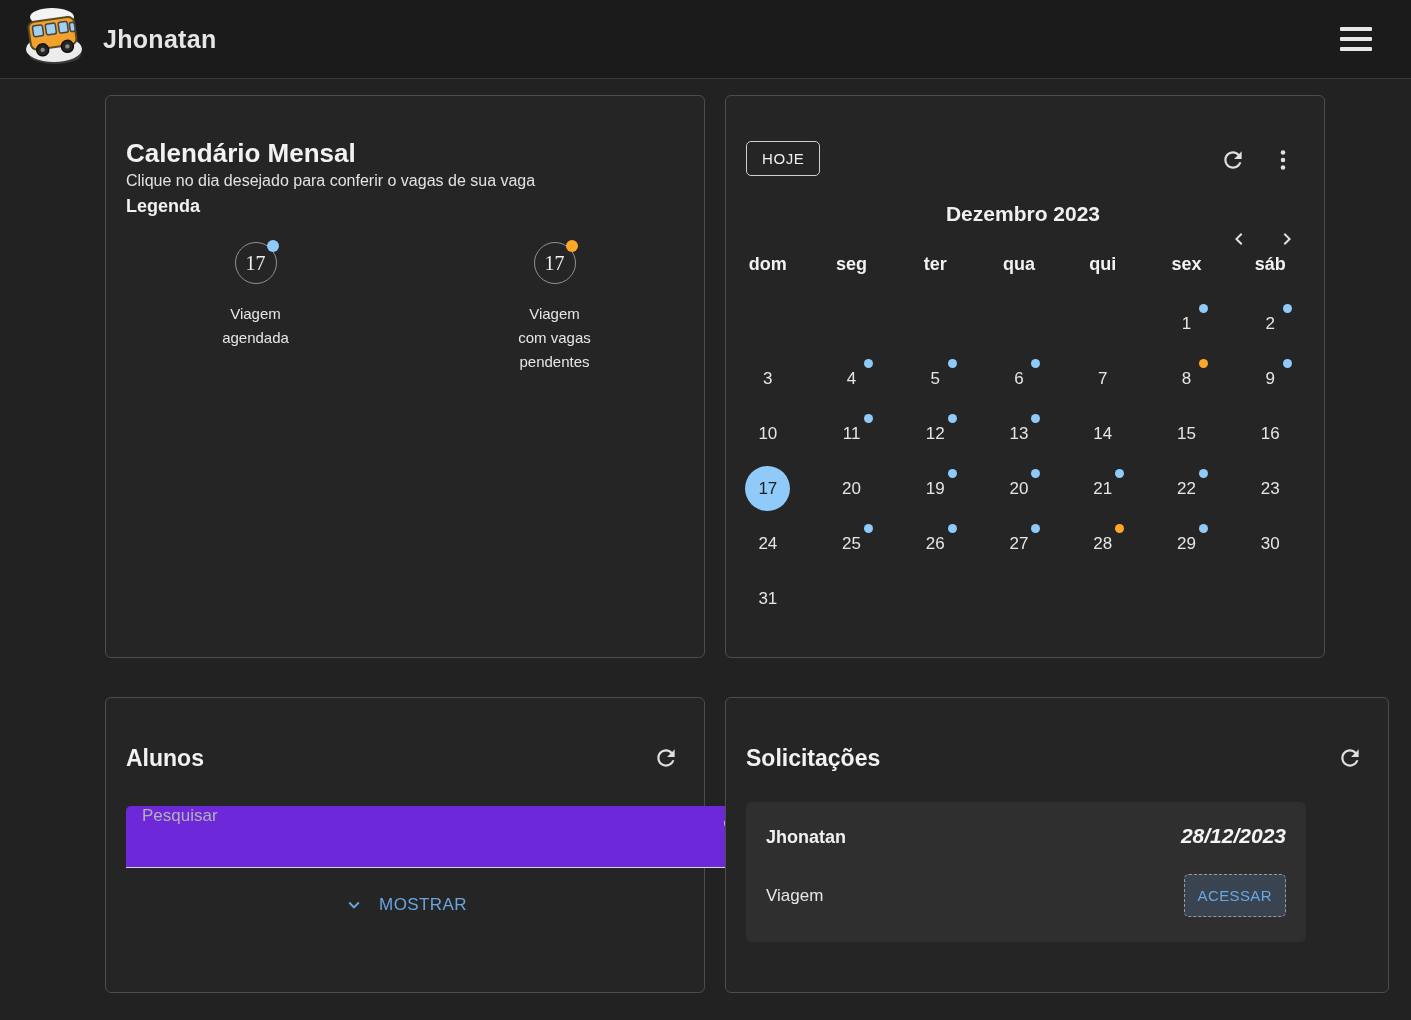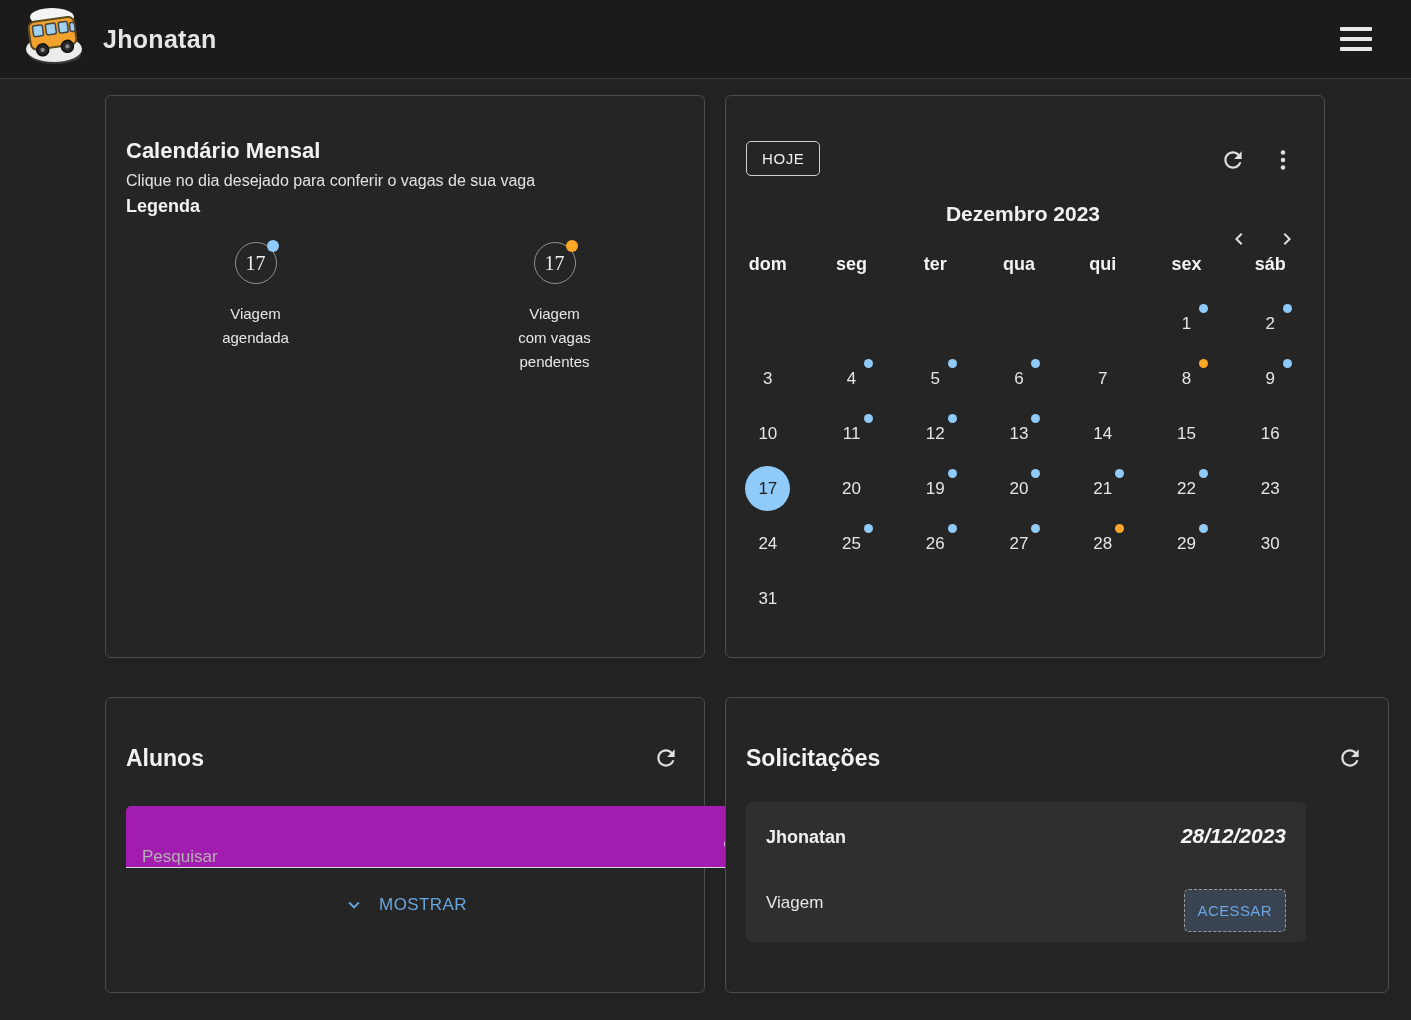--- a/index.html
+++ b/index.html
@@ -24,21 +24,21 @@
   #legend-card       { left:105px; top:95px;  width:600px; height:563px; }
   #calendar-card     { left:725px; top:95px;  width:600px; height:563px; }
   #alunos-card       { left:105px; top:697px; width:600px; height:296px;padding-left:15px; }
   #solicitacoes-card { left:725px; top:697px; width:664px; height:296px; }
 
   .icon-btn { background:none; border:none; cursor:pointer; color:#e0e0e0;
               display:inline-flex; align-items:center; justify-content:center; padding:0; }
   .icon-btn svg { fill:#e0e0e0; }
 
   
-  #legend-card h2 { position:absolute; left:20px; top:42px; font-size:22px; color:#f2f2f2; }
+  #legend-card h2 { position:absolute; left:20px; top:42px; font-size:26px; color:#f2f2f2; }
   #legend-card .subtitle { position:absolute; left:20px; top:76px; font-size:16px; color:#e2e2e2; }
   #legend-card h3 { position:absolute; left:20px; top:100px; font-size:18px; color:#f2f2f2; }
   .legend-row { position:absolute; left:0; top:146px; width:100%; display:flex; }
   .legend-item { flex:1; display:flex; flex-direction:column; align-items:center; }
   .legend-circle { position:relative; width:42px; height:42px; border:1px solid #8f8f8f;
                    border-radius:50%; display:flex; align-items:center; justify-content:center;
                    font-family:"Liberation Serif", serif; font-size:20px; color:#f0f0f0; }
   .legend-dot { position:absolute; top:-3px; right:-3px; width:12px; height:12px;
                 border-radius:50%; }
   .legend-label { margin-top:18px; font-size:15px; line-height:24px; color:#e6e6e6;
@@ -67,22 +67,22 @@
              font-size:17px; color:#e6e6e6; }
   .day-num.sel { font-size:17px; }
   .day-dot { position:absolute; top:3px; right:1px; width:9px; height:9px; border-radius:50%; }
 
   
   .card-head { position:absolute; left:20px; right:24px; top:46px; display:flex;
                align-items:center; }
   .card-head h2 { font-size:23px; color:#f2f2f2; }
   .card-head .icon-btn { margin-left:auto; width:28px; height:28px; }
   .search-box { position:absolute; left:20px; top:108px; width:636px; height:62px;
-                background:#a21caf; border-radius:5px 5px 0 0;
-                border-bottom:1px solid #d6d6d6; display:flex; align-items:flex-end; }
+                background:#6d28d9; border-radius:5px 5px 0 0;
+                border-bottom:1px solid #d6d6d6; display:flex; align-items:flex-start; }
   .search-box input { flex:1; background:transparent; border:none; outline:none;
                       padding:0 16px; font-size:17px; color:#e8e8e8;
                       font-family:"Liberation Sans", sans-serif; }
   .search-box input::placeholder { color:#b2b2b2; opacity:1; }
   .search-box .icon-btn { width:40px; height:40px; margin-right:8px; }
   .mostrar-btn { position:absolute; left:0; top:196px; width:100%; background:none;
                  border:none; cursor:pointer; display:flex; align-items:center;
                  justify-content:center; gap:14px; color:#69a5e0; font-size:17px;
                  letter-spacing:.4px; font-family:"Liberation Sans", sans-serif; }
   .mostrar-btn svg { fill:#69a5e0; }
@@ -91,21 +91,21 @@
   .request-panel { position:absolute; left:20px; top:104px; width:560px; height:140px;
                    background:#2f2f2f; border-radius:6px; padding:22px 20px 20px 20px; }
   .req-row1 { display:flex; align-items:baseline; }
   .req-name { font-size:18px; font-weight:bold; color:#f0f0f0; }
   .req-date { margin-left:auto; font-size:21px; font-weight:bold; color:#f5f5f5;font-style:italic; }
   .req-row2 { display:flex; align-items:center; margin-top:26px; }
   .req-type { font-size:17px; color:#e6e6e6; }
   .acessar-btn { margin-left:auto; background:#3a4450; color:#68a8e6;
                  border:1px dashed #9a9a9a; border-radius:5px; padding:12px 13px;
                  font-size:15px; letter-spacing:.4px; cursor:pointer;
-                 font-family:"Liberation Sans", sans-serif;margin-top:15px; }
+                 font-family:"Liberation Sans", sans-serif; }
 </style>
 </head>
 <body>
 
 <header class="topbar">
   <div class="logo-wrap">
     <svg viewBox="0 0 66 68" width="66" height="68">
       <ellipse cx="33" cy="52" rx="26" ry="9" fill="#3a3a3a"></ellipse>
       <ellipse cx="32" cy="46" rx="28" ry="13" fill="#ececec"></ellipse>
       <ellipse cx="30" cy="14" rx="22" ry="9" fill="#f4f4f4"></ellipse>

